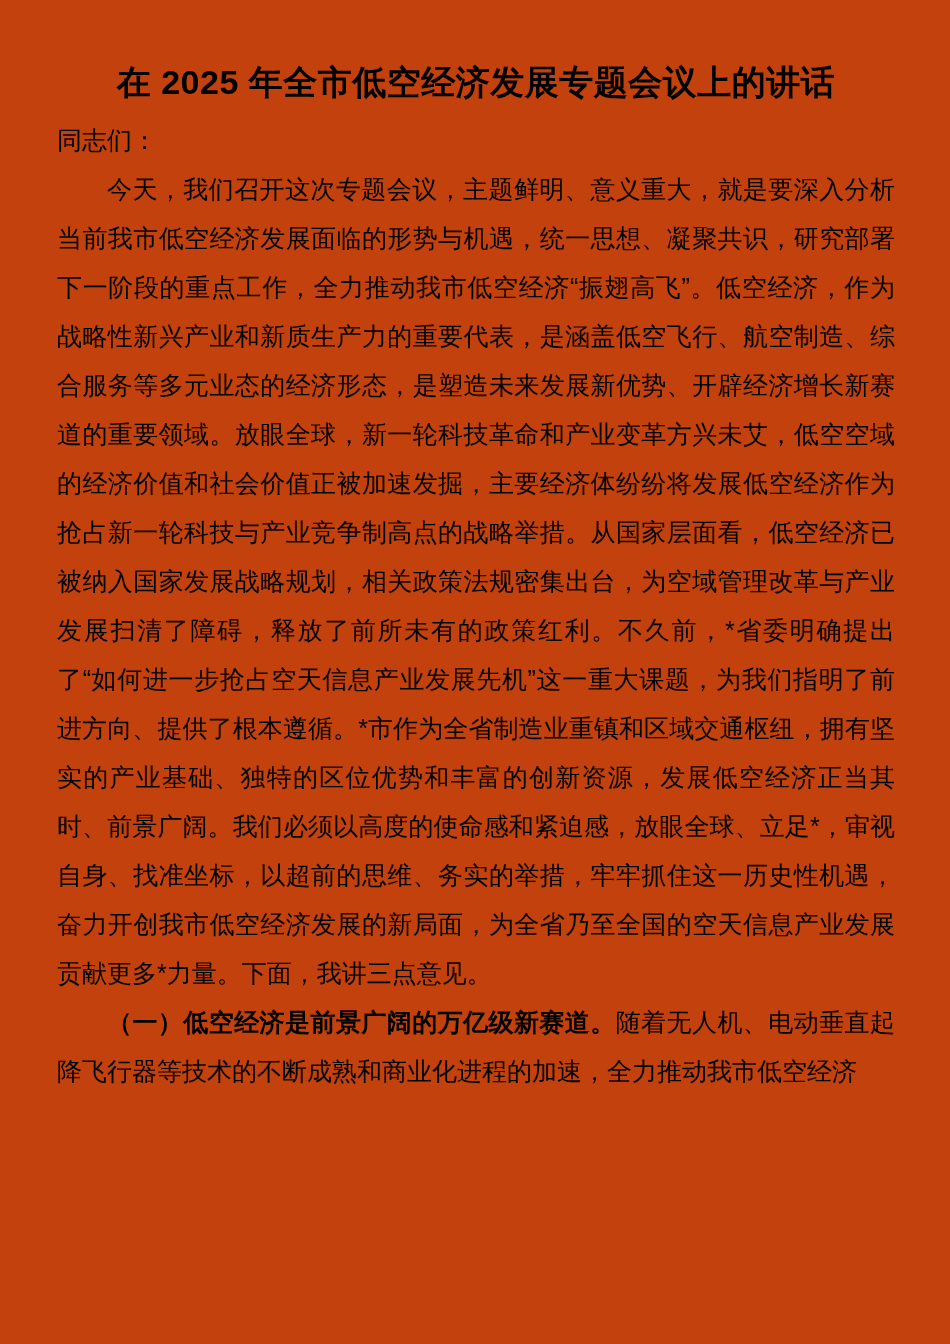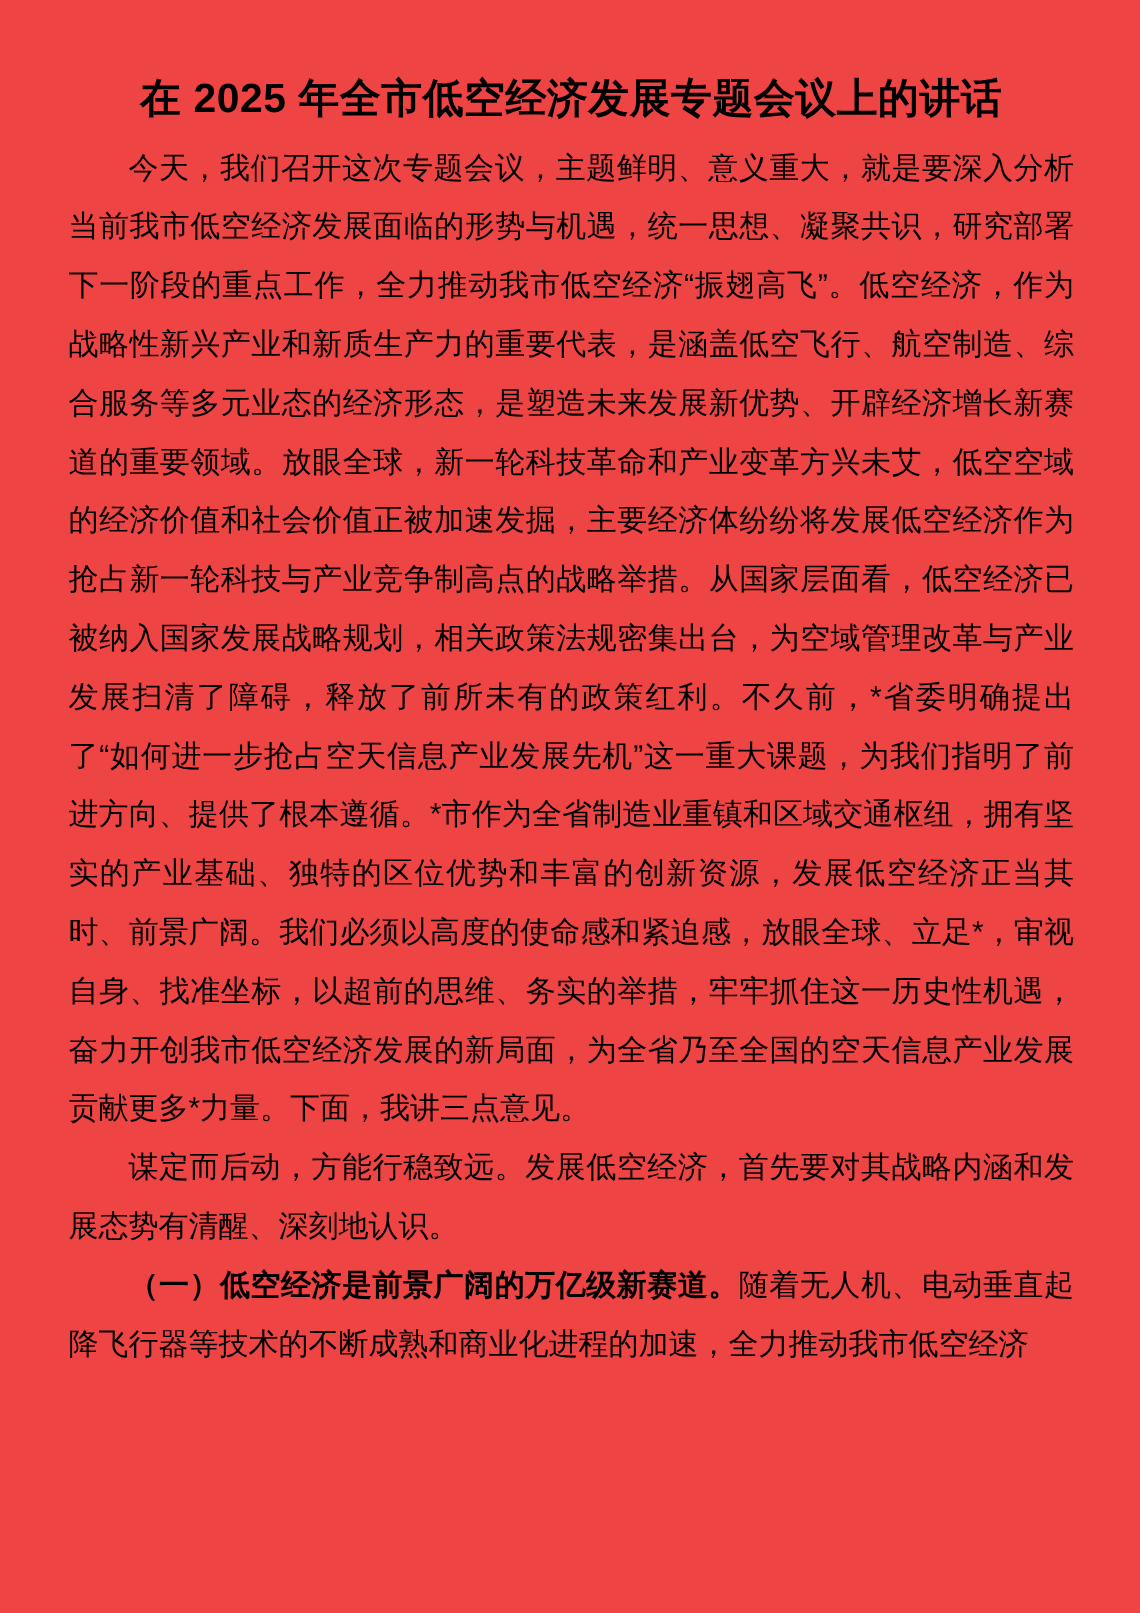--- a/index.html
+++ b/index.html
@@ -7,21 +7,21 @@
     padding: 0;
     background: #ffffff;
   }
   .page {
     position: relative;
     width: 950px;
     height: 1344px;
     box-sizing: border-box;
     margin: 0 auto;
     padding: 56px 55px 0 57px;
-    background: #ef4444;
+    background: #c2410c;
     color: #000000;
     font-family: "Liberation Sans", "DejaVu Sans", sans-serif;
     overflow: hidden;
   }
   .doc-title {
     margin: 0 0 8px 0;
     font-size: 34px;
     line-height: 52px;
     font-weight: 600;
     text-align: center;
@@ -42,17 +42,17 @@
     font-weight: bold;
     margin-top: 12px;
   }
 </style>
 </head>
 <body>
 
 <div class="page">
   <h1 class="doc-title">在 2025 年全市低空经济发展专题会议上的讲话</h1>
   <div class="doc-body">
+      <p><span>同志们：</span></p>
       <p class="indent"><span>今天，我们召开这次专题会议，主题鲜明、意义重大，就是要深入分析当前我市低空经济发展面临的形势与机遇，统一思想、凝聚共识，研究部署下一阶段的重点工作，全力推动我市低空经济“振翅高飞”。低空经济，作为战略性新兴产业和新质生产力的重要代表，是涵盖低空飞行、航空制造、综合服务等多元业态的经济形态，是塑造未来发展新优势、开辟经济增长新赛道的重要领域。放眼全球，新一轮科技革命和产业变革方兴未艾，低空空域的经济价值和社会价值正被加速发掘，主要经济体纷纷将发展低空经济作为抢占新一轮科技与产业竞争制高点的战略举措。从国家层面看，低空经济已被纳入国家发展战略规划，相关政策法规密集出台，为空域管理改革与产业发展扫清了障碍，释放了前所未有的政策红利。不久前，*省委明确提出了“如何进一步抢占空天信息产业发展先机”这一重大课题，为我们指明了前进方向、提供了根本遵循。*市作为全省制造业重镇和区域交通枢纽，拥有坚实的产业基础、独特的区位优势和丰富的创新资源，发展低空经济正当其时、前景广阔。我们必须以高度的使命感和紧迫感，放眼全球、立足*，审视自身、找准坐标，以超前的思维、务实的举措，牢牢抓住这一历史性机遇，奋力开创我市低空经济发展的新局面，为全省乃至全国的空天信息产业发展贡献更多*力量。下面，我讲三点意见。</span></p>
-      <p class="indent"><span>谋定而后动，方能行稳致远。发展低空经济，首先要对其战略内涵和发展态势有清醒、深刻地认识。</span></p>
       <p class="indent"><span class="bold">（一）低空经济是前景广阔的万亿级新赛道。</span><span>随着无人机、电动垂直起降飞行器等技术的不断成熟和商业化进程的加速，全力推动我市低空经济</span></p>
     </div>
 </div>
 
 </body></html>

